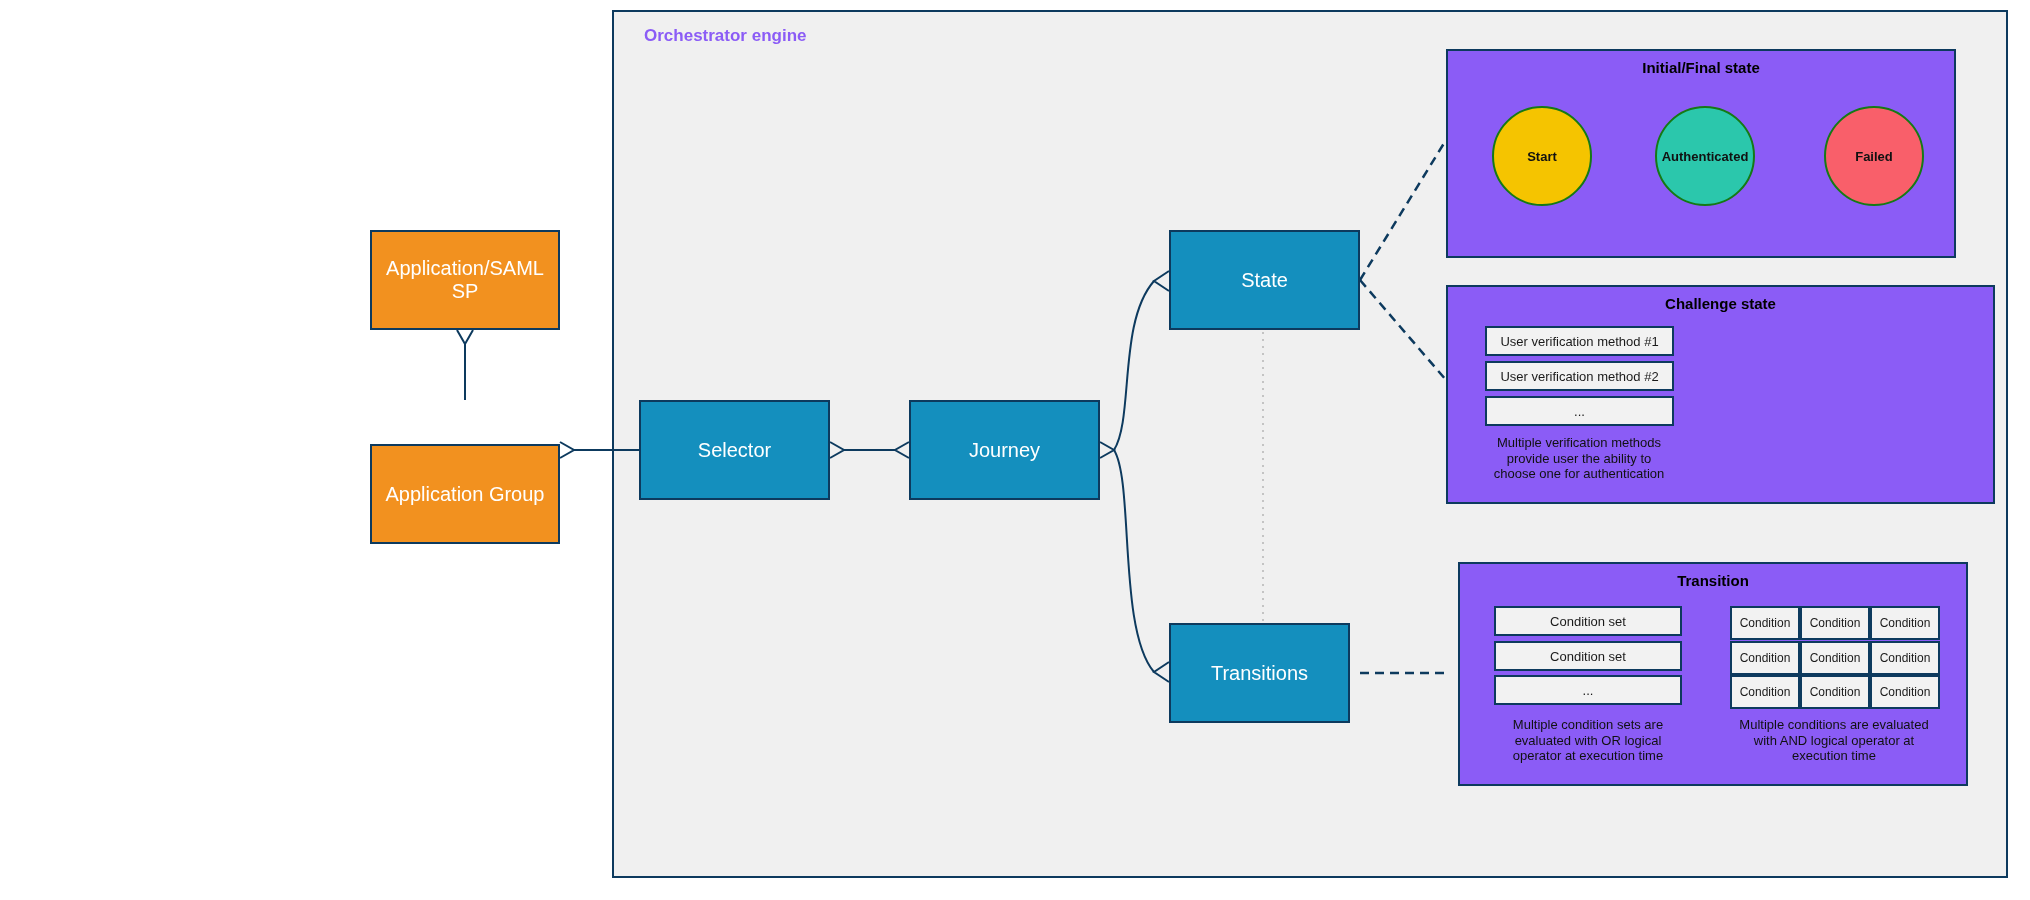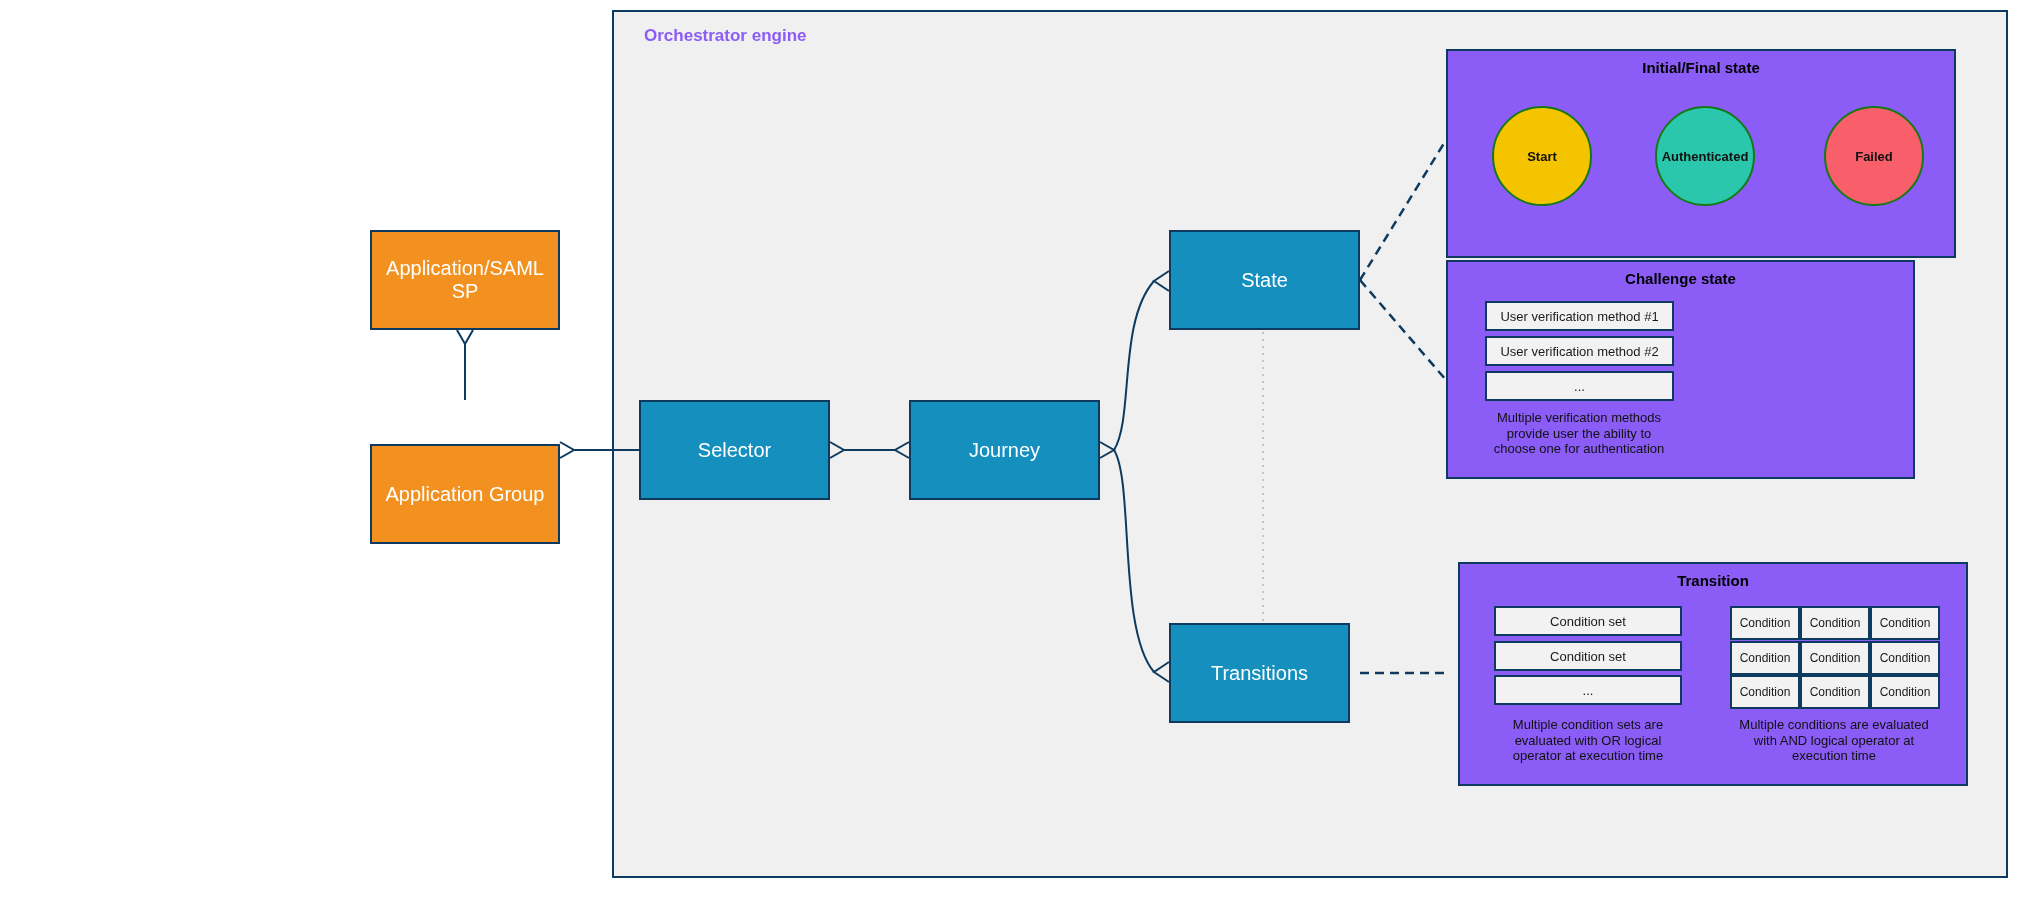--- a/index.html
+++ b/index.html
@@ -21,21 +21,21 @@
   .n-selector{left:639px;top:400px;width:191px;height:100px;}
   .n-journey{left:909px;top:400px;width:191px;height:100px;}
   .n-state{left:1169px;top:230px;width:191px;height:100px;}
   .n-transitions{left:1169px;top:623px;width:181px;height:100px;}
 
   .note{position:absolute;left:1108px;top:429px;width:300px;z-index:3;text-align:center;
         font-size:15px;font-weight:bold;color:#000;line-height:18px;}
 
   .panel{position:absolute;z-index:3;background:#8b5cf6;border:2px solid #0d3a5e;box-sizing:border-box;}
   .p-initialfinal{left:1446px;top:49px;width:510px;height:209px;}
-  .p-challenge{left:1446px;top:260px;width:469px;height:219px;padding-left:24px;}
+  .p-challenge{left:1446px;top:285px;width:549px;height:219px;padding-left:24px;}
   .p-transition{left:1446px;top:562px;width:510px;height:224px;margin-left:12px;}
   .panel-title{position:absolute;left:0;top:8px;width:100%;text-align:center;
                font-size:15px;font-weight:bold;color:#000;}
 
   .circle{position:absolute;width:100px;height:100px;border-radius:50%;
           border:2px solid #157a15;box-sizing:border-box;display:flex;align-items:center;
           justify-content:center;font-size:13px;font-weight:bold;color:#111;text-align:center;}
   .c-start{left:44px;top:55px;background:#f5c400;}
   .c-auth{left:207px;top:55px;background:#2bc7ac;}
   .c-failed{left:376px;top:55px;background:#f95f6a;}

